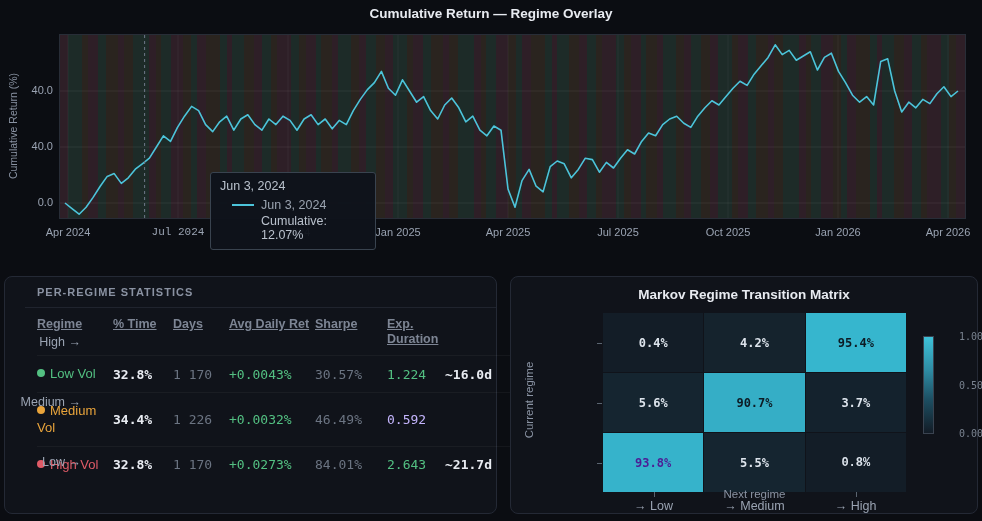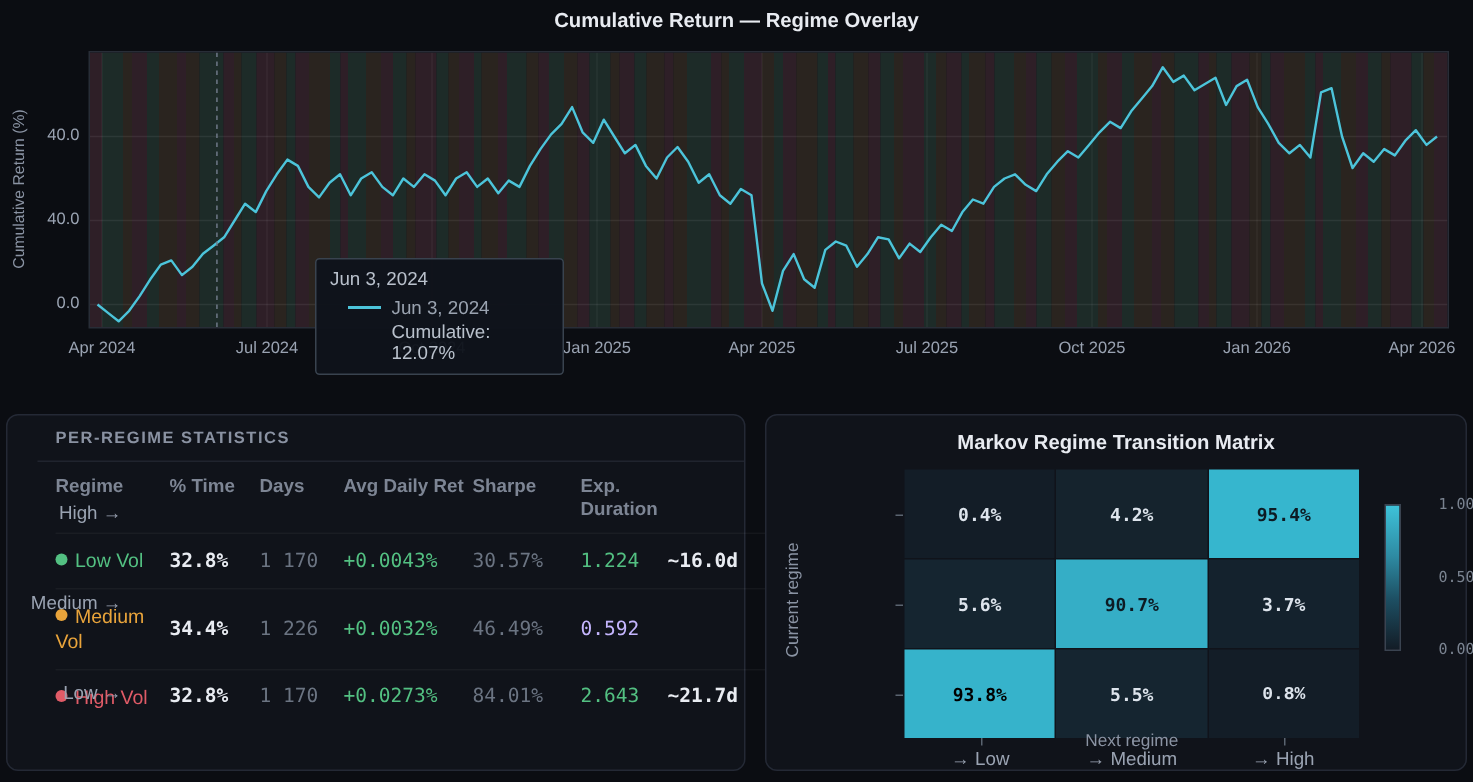--- a/index.html
+++ b/index.html
@@ -34,21 +34,21 @@
   
   .panel { position:absolute; background:#10131a; border:1px solid #242935; border-radius:8px; }
   #stats-panel { left:4px; top:276px; width:493px; height:238px;padding-left:20px; }
   #matrix-panel { left:510px; top:276px; width:468px; height:238px; }
 
   #stats-header { height:31px; line-height:31px; padding-left:12px; color:#8a92a2;
     font-size:11px; font-weight:600; letter-spacing:1px; border-bottom:1px solid #20242e; }
   #stats-grid { display:grid; grid-template-columns:76px 60px 56px 86px 72px 58px 72px;
     padding:0 6px 0 12px; }
   .col-header { color:#7d8594; font-size:12.5px; font-weight:bold; line-height:1.2;
-    padding:9px 4px 8px 0; }
+    padding:9px 4px 8px 0;text-decoration:underline; }
   .cell { font-size:13px; padding:10px 4px 10px 0; display:flex; align-items:center; }
   .cell-inner { line-height:1.25; }
   .row-divider { grid-column:1 / -1; border-top:1px solid rgba(255,255,255,0.045); }
   .regime-dot { display:inline-block; width:8px; height:8px; border-radius:50%;
     margin-right:5px; vertical-align:1px; }
   .v-white { color:#e9ecf2; font-weight:bold; }
   .v-dim   { color:#6b7482; }
   .v-green { color:#53c082; }
   .v-orange{ color:#c4b5fd; }
 
@@ -207,21 +207,21 @@
       <div id="tooltip-header">Jun 3, 2024</div>
       <div class="tt-row">
         <span class="tt-swatch"></span>
         <span class="tt-label">Jun 3, 2024</span>
       </div>
       <div class="tt-value">Cumulative: 12.07%</div>
     </div>
   </div>
   <div id="xticks">
       <div class="xtick" style="left: 68px;">Apr 2024</div>
-      <div class="xtick" style="left: 178px;">Jul 2024</div>
+      <div class="xtick" style="left: 178px; font-family: Liberation Mono, monospace;">Jul 2024</div>
       <div class="xtick" style="left: 288px;">Oct 2024</div>
       <div class="xtick" style="left: 398px;">Jan 2025</div>
       <div class="xtick" style="left: 508px;">Apr 2025</div>
       <div class="xtick" style="left: 618px;">Jul 2025</div>
       <div class="xtick" style="left: 728px;">Oct 2025</div>
       <div class="xtick" style="left: 838px;">Jan 2026</div>
       <div class="xtick" style="left: 948px;">Apr 2026</div>
     </div>
 </div>
 
@@ -269,21 +269,21 @@
 <div class="panel" id="matrix-panel">
   <div id="matrix-title">Markov Regime Transition Matrix</div>
   <div id="hm-ylabel">Current regime</div>
   <div id="hm-grid">
       <div class="hm-cell mono" style="background: rgb(19, 29, 39); color: rgb(221, 228, 236);">0.4%</div>
       <div class="hm-cell mono" style="background: rgb(21, 35, 45); color: rgb(221, 228, 236);">4.2%</div>
       <div class="hm-cell mono" style="background: rgb(54, 182, 206); color: rgb(13, 27, 36);">95.4%</div>
       <div class="hm-cell mono" style="background: rgb(21, 37, 48); color: rgb(221, 228, 236);">5.6%</div>
       <div class="hm-cell mono" style="background: rgb(53, 174, 198); color: rgb(13, 27, 36);">90.7%</div>
       <div class="hm-cell mono" style="background: rgb(20, 34, 45); color: rgb(221, 228, 236);">3.7%</div>
-      <div class="hm-cell mono" style="background: rgb(54, 179, 203); color: #000000;">93.8%</div>
+      <div class="hm-cell mono" style="background: rgb(54, 179, 203); color: #4c1d95;">93.8%</div>
       <div class="hm-cell mono" style="background: rgb(21, 37, 48); color: rgb(221, 228, 236);">5.5%</div>
       <div class="hm-cell mono" style="background: rgb(19, 29, 39); color: rgb(221, 228, 236); font-family: Liberation Mono, monospace;">0.8%</div>
     </div>
   <div id="hm-labels">
       <div class="hm-rowlabel" style="top: 57.8px;">High →</div>
       <div class="hm-tick-y" style="top: 66px;"></div>
       <div class="hm-rowlabel" style="top: 117.8px;">Medium →</div>
       <div class="hm-tick-y" style="top: 126px;"></div>
       <div class="hm-rowlabel" style="top: 177.8px;">Low →</div>
       <div class="hm-tick-y" style="top: 186px;"></div>

